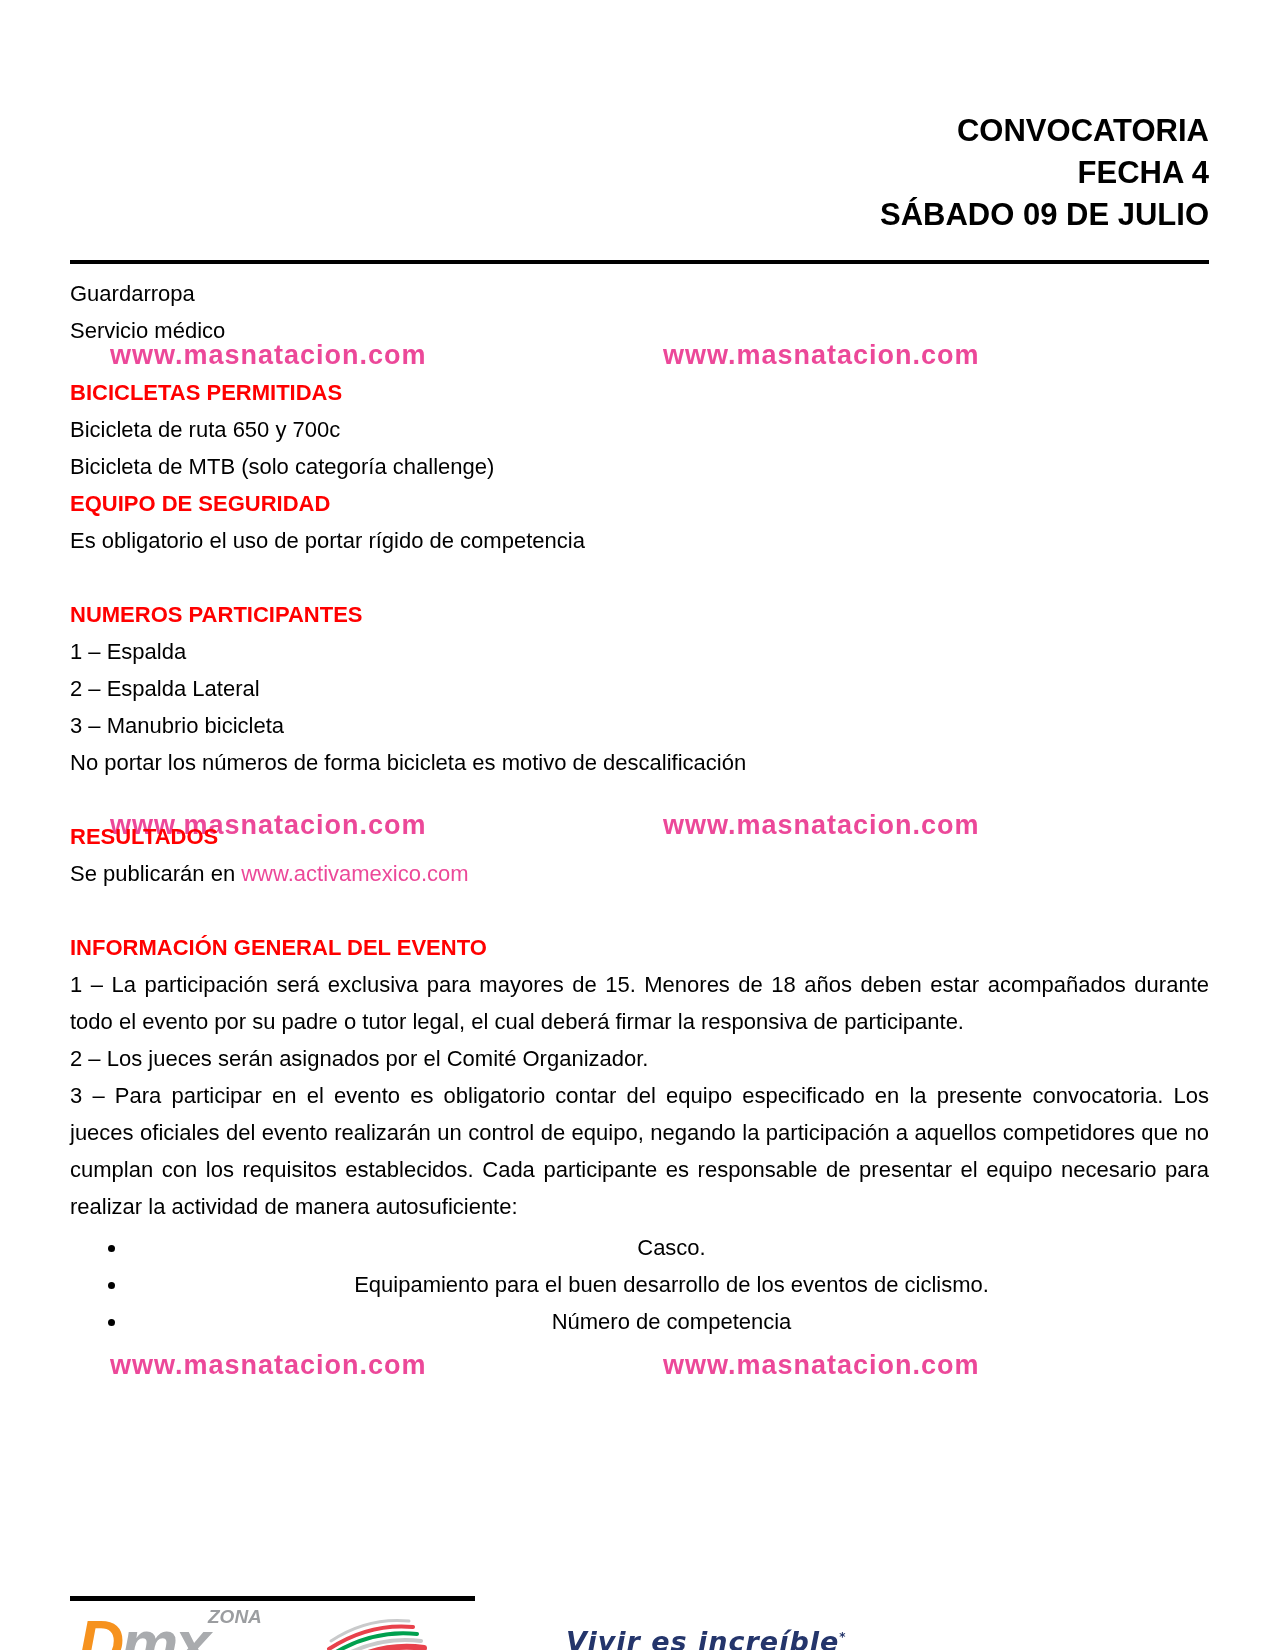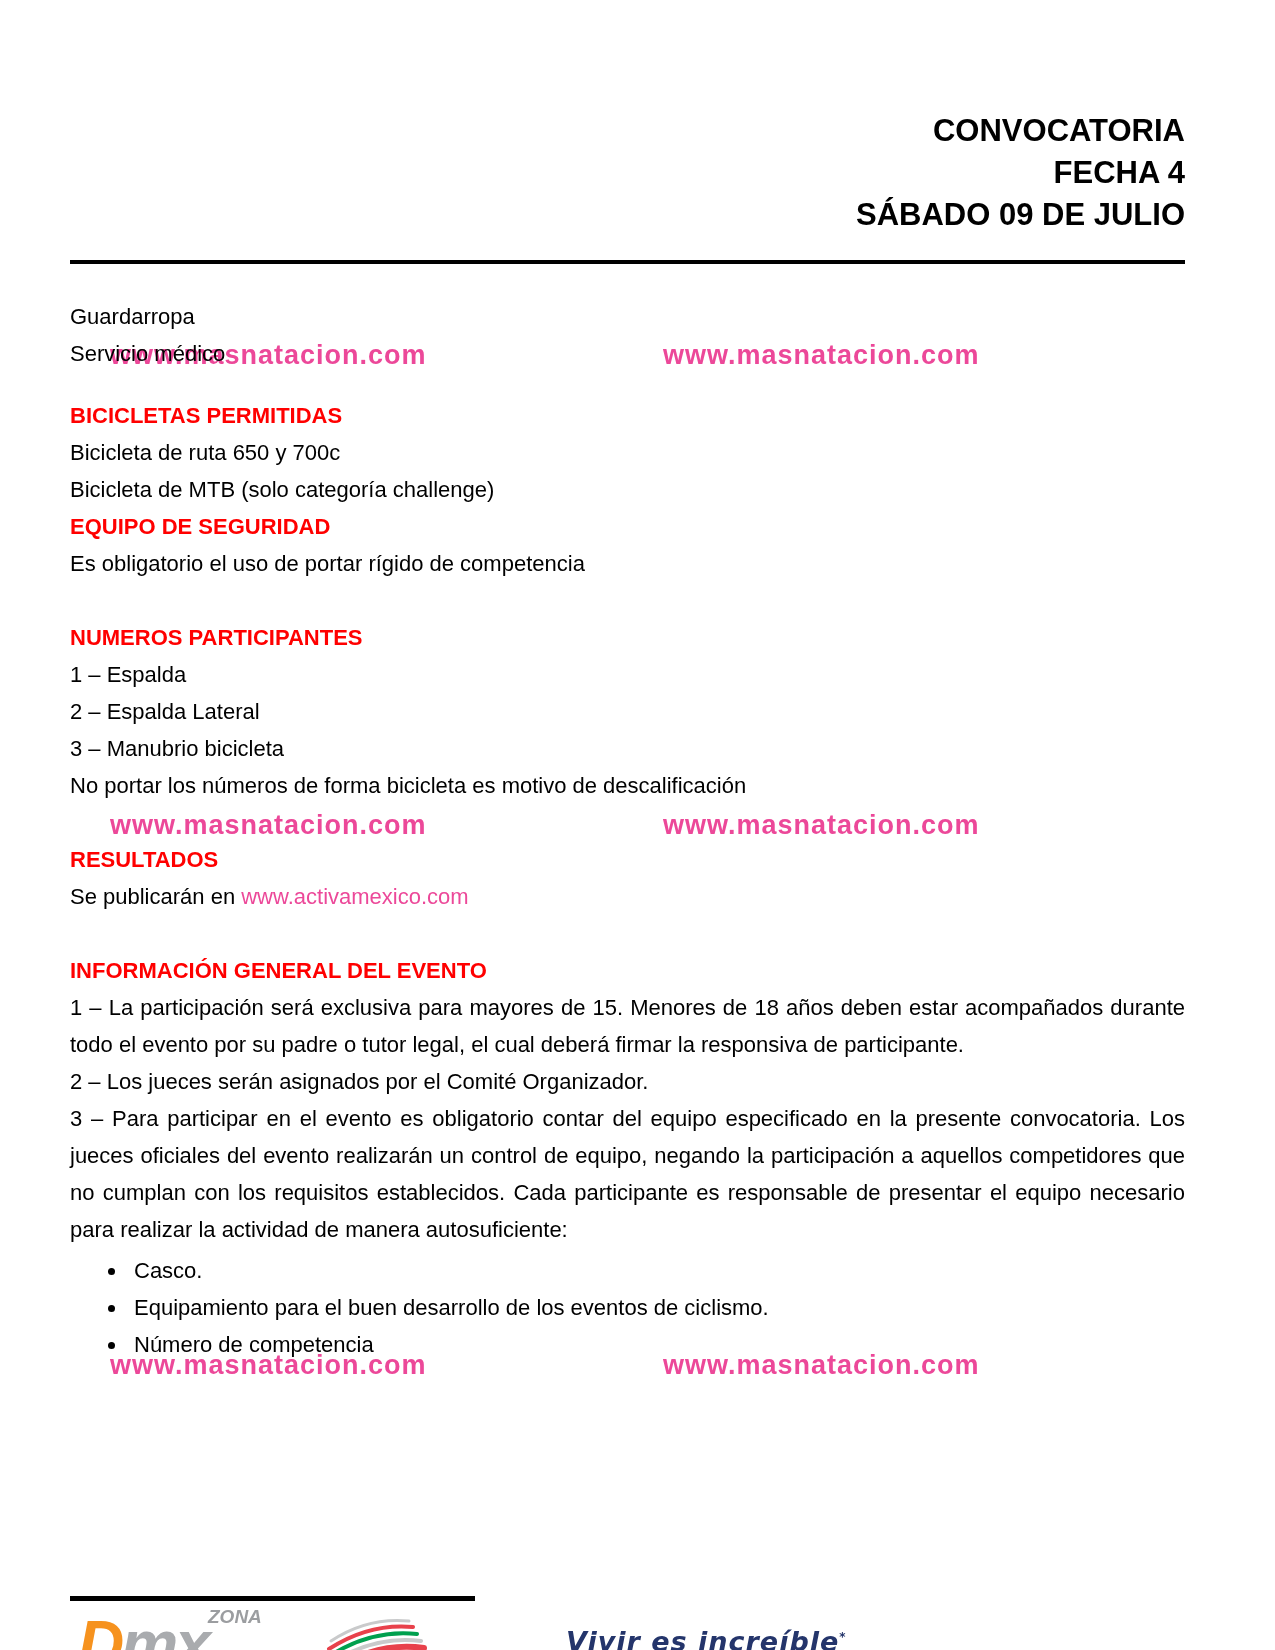--- a/index.html
+++ b/index.html
@@ -29,21 +29,21 @@
   .wm-r1b { left: 663px; top: 230px; }
   .wm-r2a { left: 110px; top: 700px; }
   .wm-r2b { left: 663px; top: 700px; }
   .wm-r3a { left: 110px; top: 1240px; }
   .wm-r3b { left: 663px; top: 1240px; }
 
   
   .content {
     position: relative;
     z-index: 1;
-    padding: 0 90px 0 70px;
+    padding: 0 66px 0 70px;
   }
   .doc-header {
     margin-top: 110px;
     text-align: right;
     font-weight: bold;
     font-size: 31px;
     line-height: 42px;
   }
   .top-rule {
     border: none;
@@ -51,28 +51,29 @@
     margin: 24px 0 0 0;
   }
   .line, .heading, .para {
     font-size: 22px;
     line-height: 37px;
     margin: 0;
   }
   .heading { color: #FF0000; font-weight: bold; }
   .mt-blank { margin-top: 37px; }
   .mt-med   { margin-top: 25px; }
-  .mt-small { margin-top: 34px; }
+  .mt-small { margin-top: 11px; }
   .para { text-align: justify; }
   a.doclink { color: #ec4899; cursor: pointer; }
   ul.bullets {
     margin: 4px 0 0 0;
     padding-left: 58px;
     font-size: 22px;
     line-height: 37px;
+    text-align: center;
   }
   ul.bullets li { padding-left: 6px; }
 
   
   .footer-rule {
     position: absolute;
     left: 70px; top: 1486px;
     width: 405px; height: 5px;
     background: #000;
     z-index: 1;

